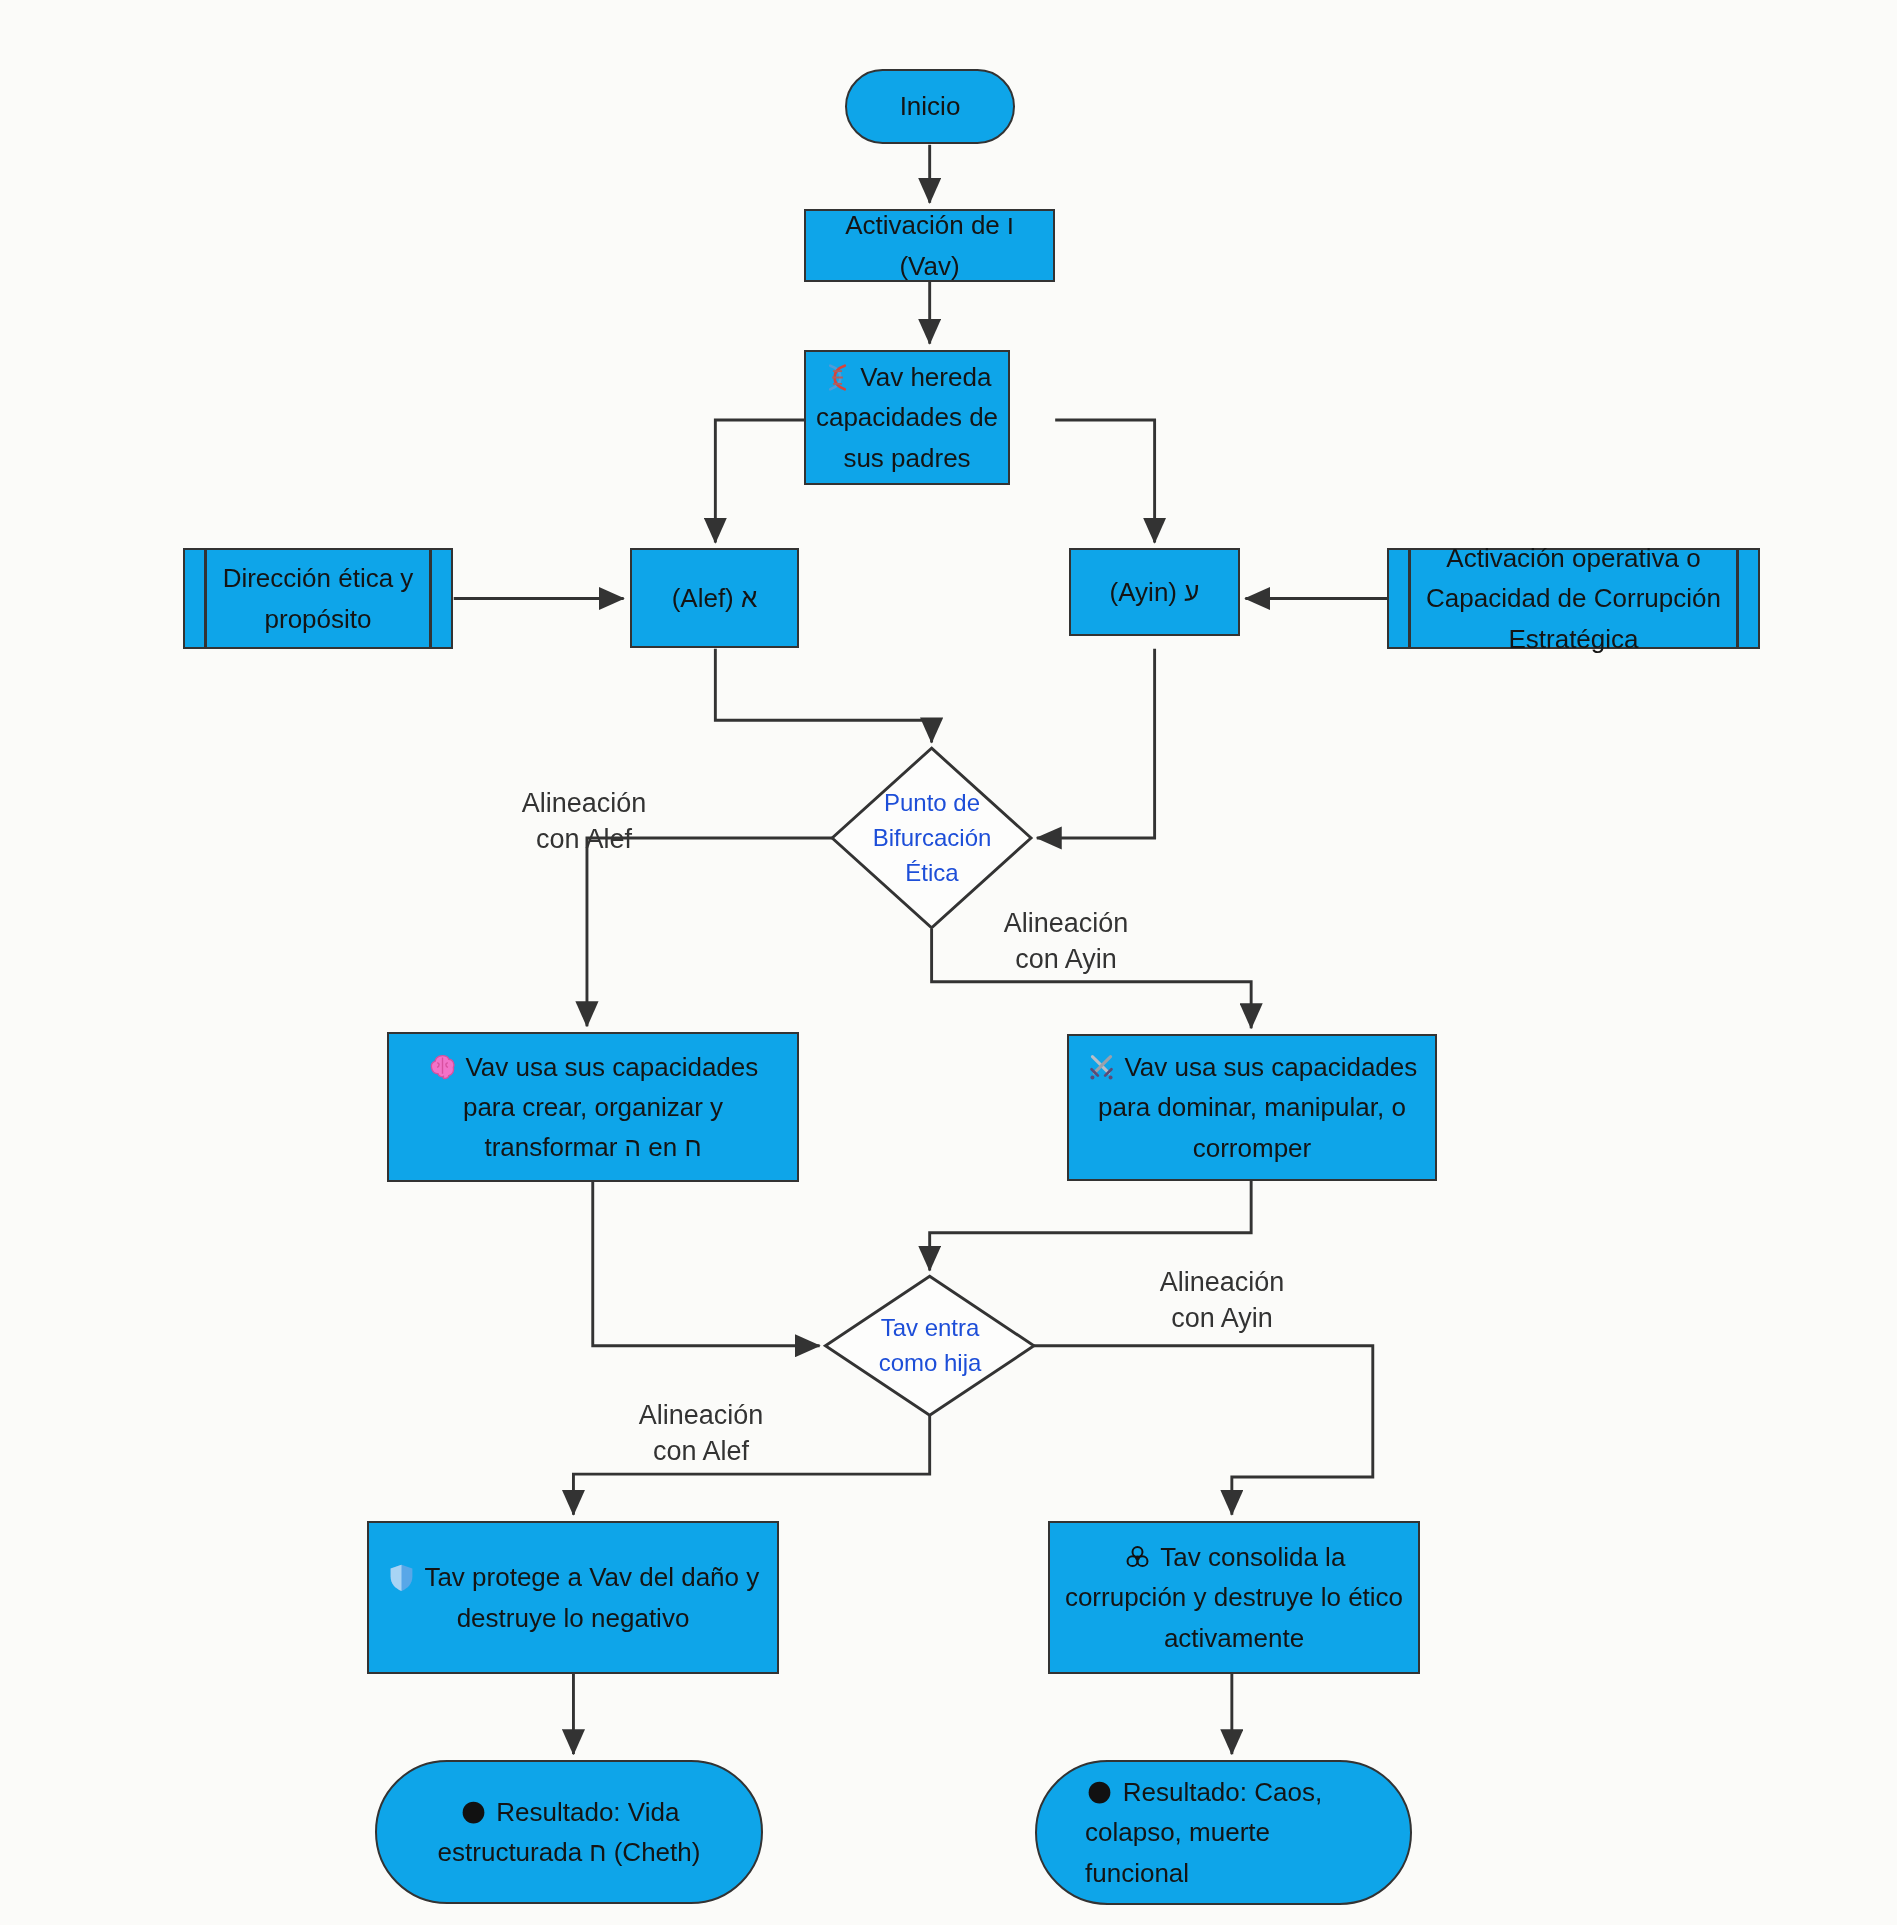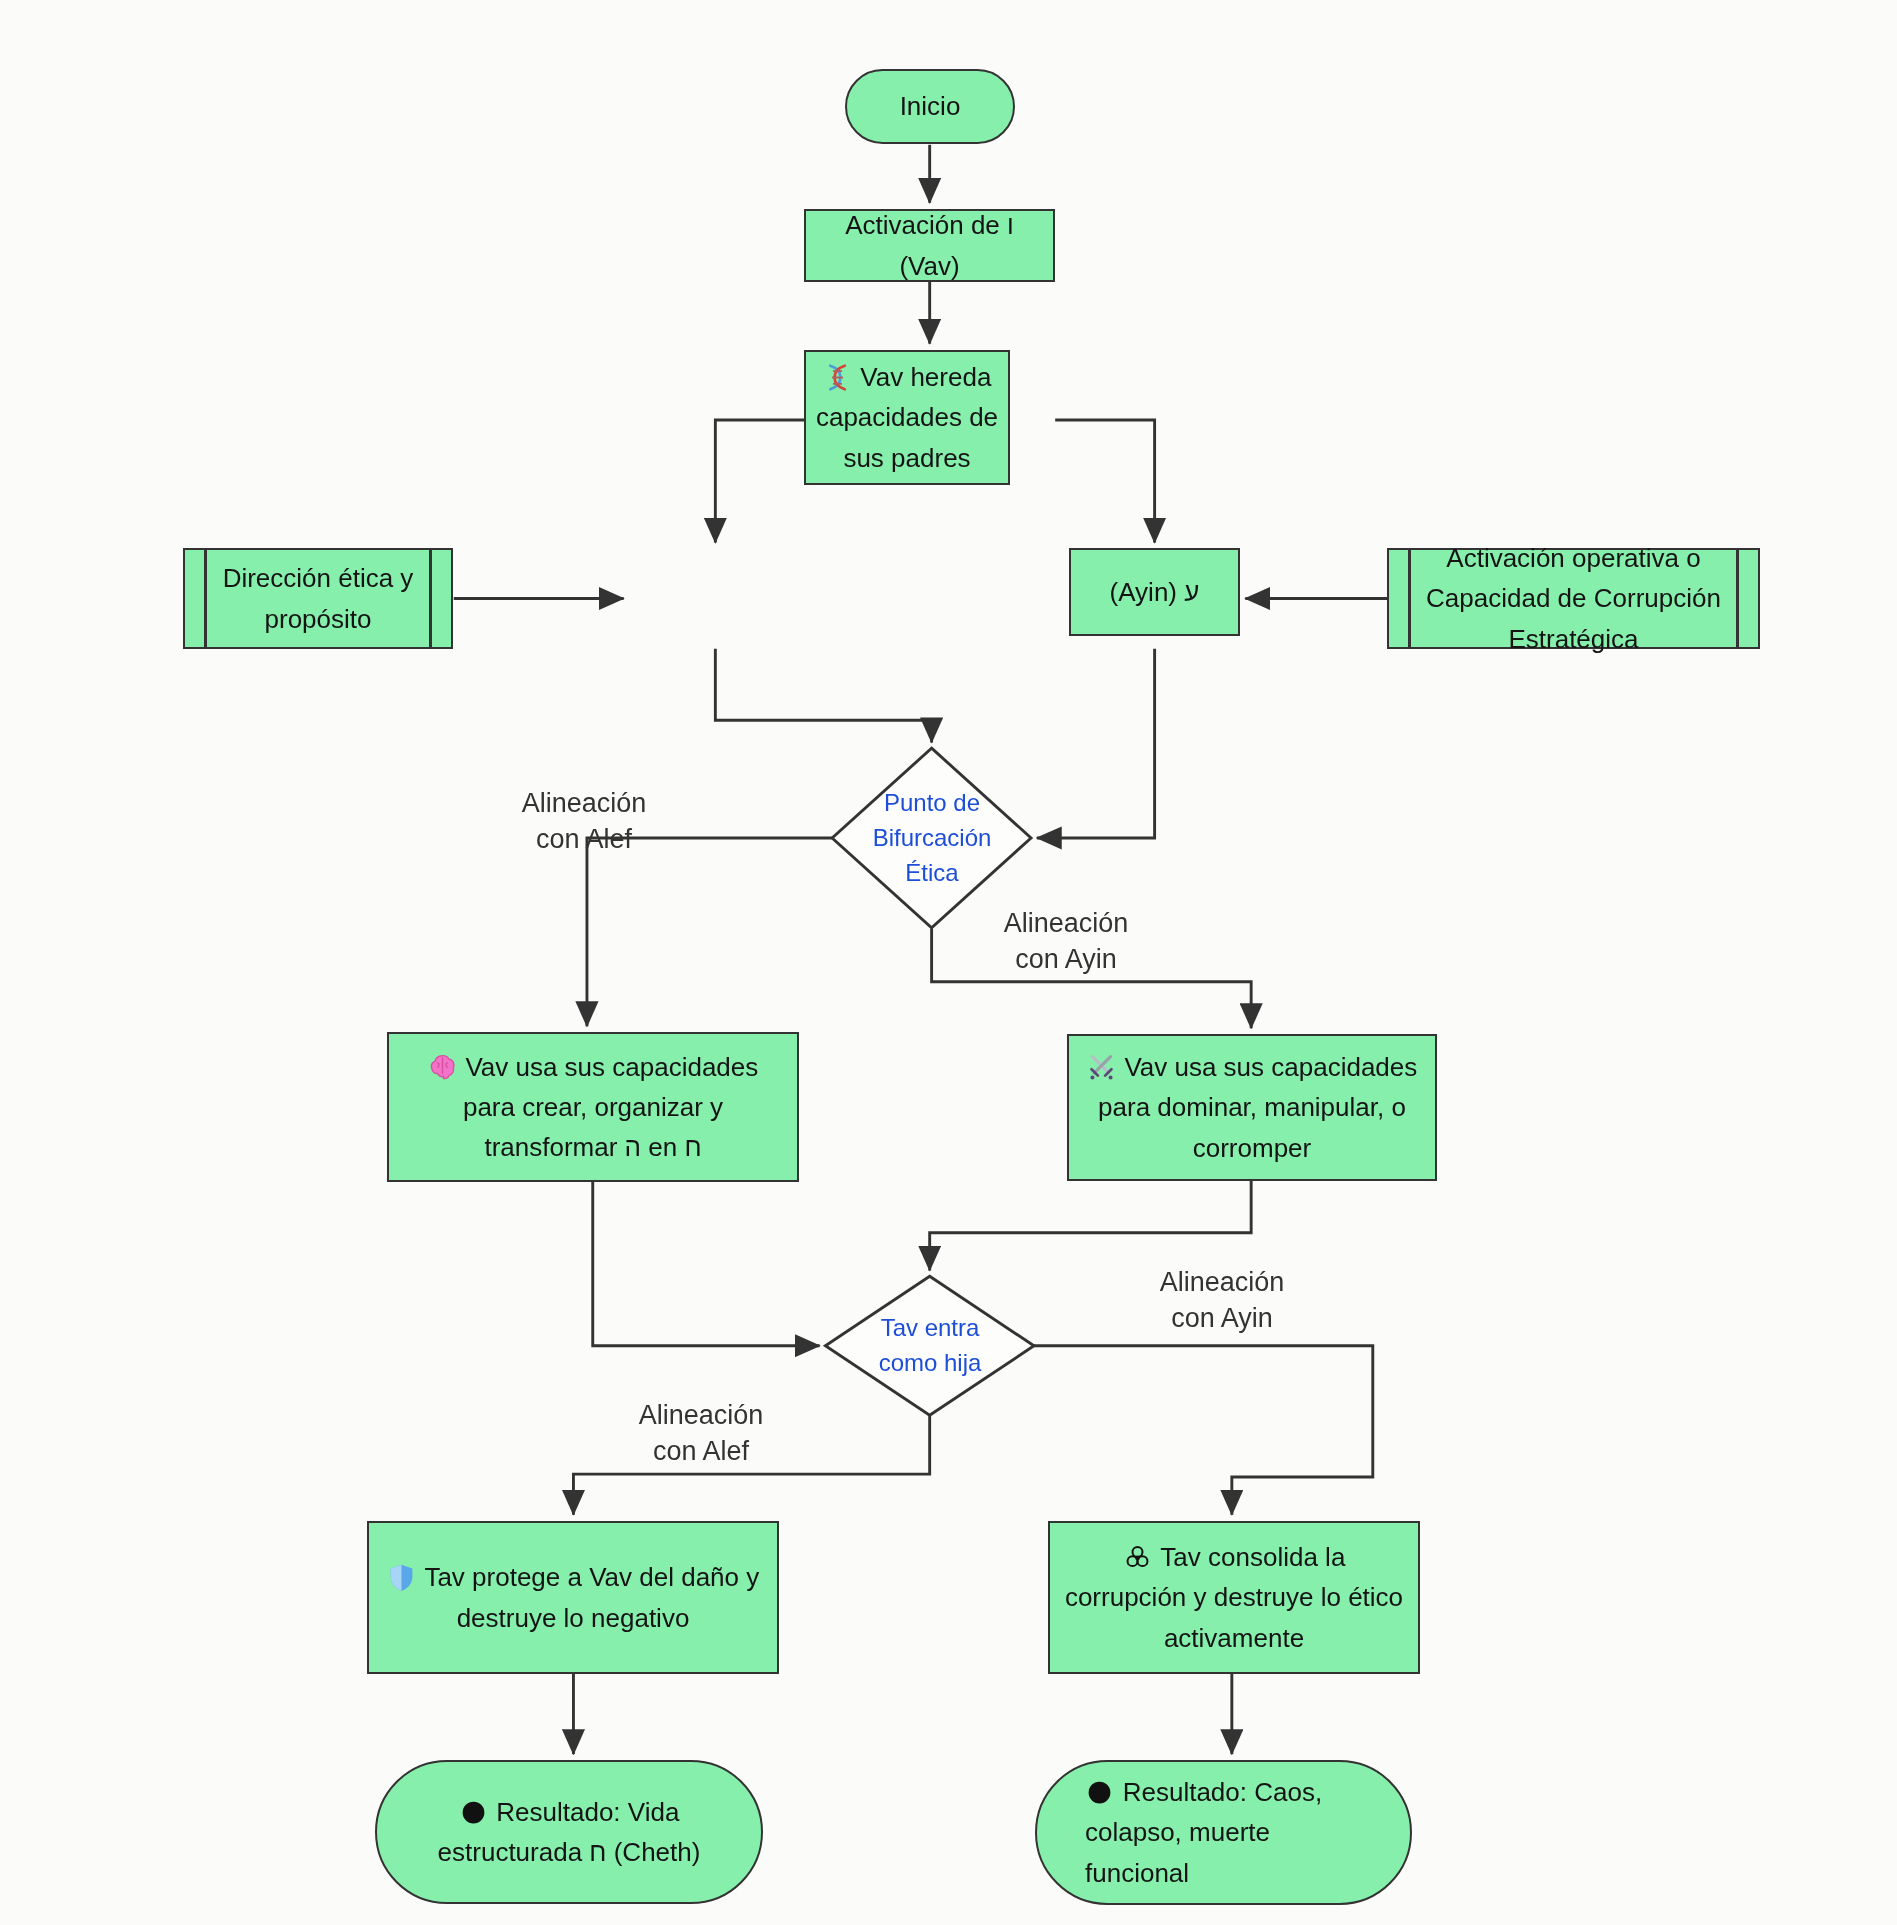--- a/index.html
+++ b/index.html
@@ -3,21 +3,21 @@
 <meta charset="utf-8">
 <style>
   html,body{margin:0;padding:0;background:#fbfbf9;}
   #canvas{
     position:relative;width:1897px;height:1925px;background:#fbfbf9;
     font-family:"Liberation Sans","DejaVu Sans",sans-serif;overflow:hidden;
   }
   #edges{position:absolute;left:0;top:0;z-index:1;}
   .node{
     position:absolute;box-sizing:border-box;z-index:2;
-    background:#86efac;border:2.9px solid #333;
+    background:#0ea5e9;border:2.9px solid #333;
     display:flex;align-items:center;justify-content:center;
     font-size:26px;color:#141414;line-height:1.55;
   }
   .node-label{display:block;width:100%;text-align:center;white-space:pre-line;padding:0 3.9px;}
   .stadium{border-radius:965px;}
   .subroutine::before,.subroutine::after{
     content:"";position:absolute;top:0;bottom:0;width:2.9px;background:#333;
   }
   .subroutine::before{left:19.3px;}
   .subroutine::after{right:19.3px;}
@@ -85,20 +85,23 @@
           </svg></span><span>Vav hereda
 capacidades de
 sus padres</span></span>
   </div>
 
   <div class="node subroutine" style="left:183px;top:548px;width:270px;height:101px;">
     <span class="node-label">Dirección ética y
 propósito</span>
   </div>
 
+  <div class="node" style="left:630px;top:548px;width:169px;height:100px;">
+    <span class="node-label">(Alef) א</span>
+  </div>
 
   <div class="node" style="left:1069px;top:548px;width:171px;height:88px;">
     <span class="node-label">(Ayin) ע</span>
   </div>
 
   <div class="node subroutine" style="left:1387px;top:548px;width:373px;height:101px;">
     <span class="node-label">Activación operativa o
 Capacidad de Corrupción
 Estratégica</span>
   </div>

